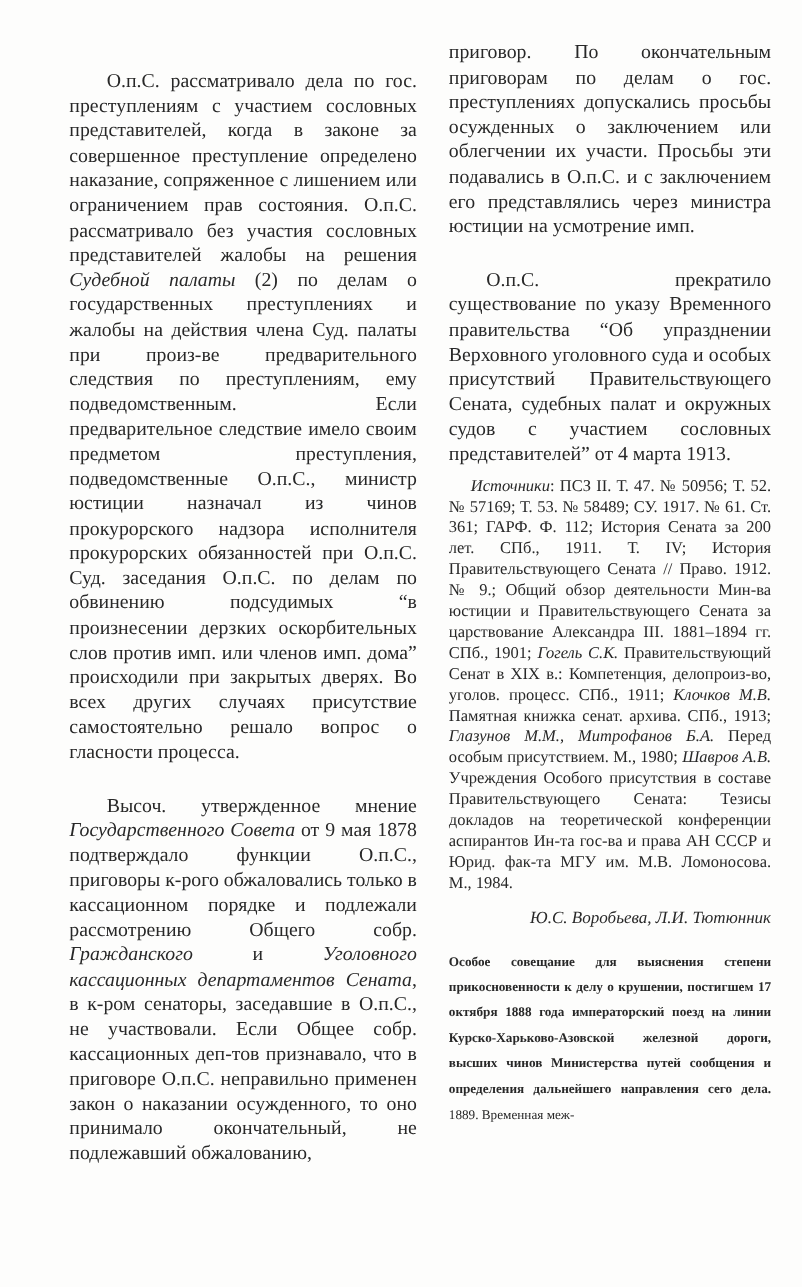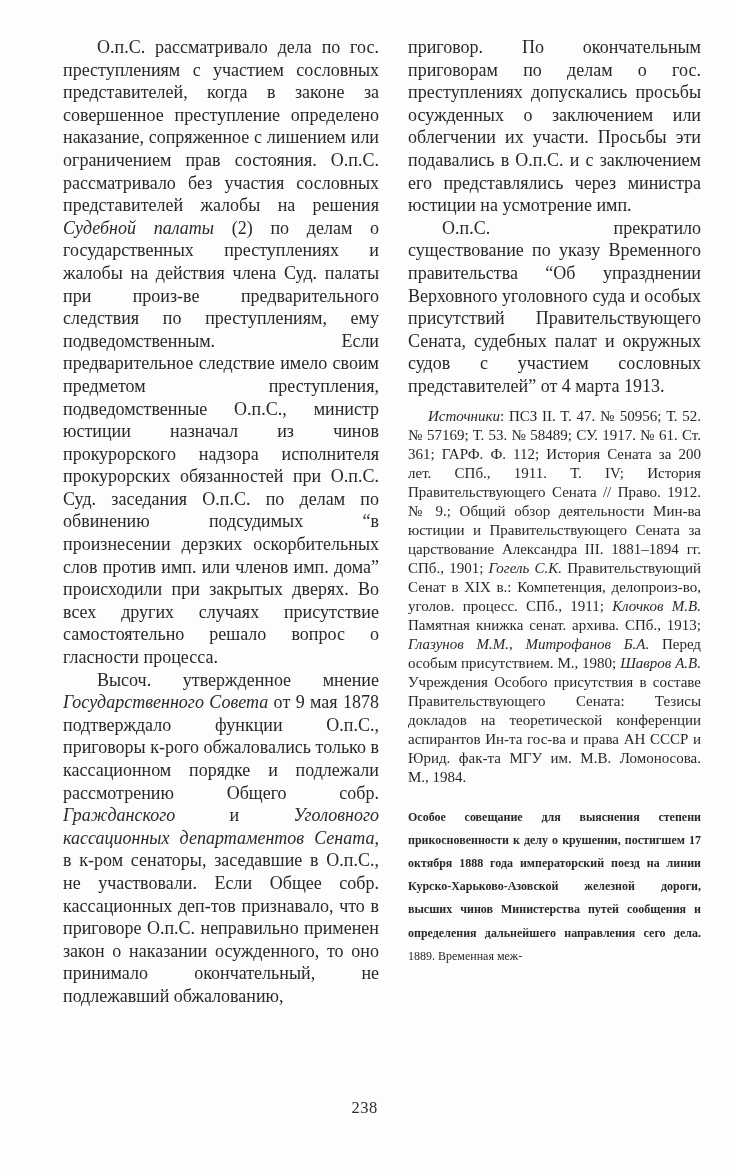--- a/index.html
+++ b/index.html
@@ -27,21 +27,21 @@
   .col-left  { width: 316px; }
   .col-right { width: 293px; margin-left: 29px; }
 
   p {
     margin: 0;
     text-align: justify;
     font-size: 18px;
     line-height: 22.6px;
     color: #282828;
   }
-  .indent { text-indent: 34px; }
+  .indent { text-indent: 34px; margin-top: 26px; }
   i { font-style: italic; }
   b { font-weight: bold; }
 
   .sources {
     font-size: 15px;
     line-height: 19px;
     text-indent: 20px;
     margin-top: 9px;
   }
   .authors {
@@ -78,21 +78,19 @@
 
     <div class="col col-left">
       <p class="indent"><span>О.п.С. рассматривало дела по гос. преступлениям с участием сословных представителей, когда в законе за совершенное преступление определено наказание, сопряженное с лишением или ограничением прав состояния. О.п.С. рассматривало без участия сословных представителей жалобы на решения </span><i>Судебной палаты</i><span> (2) по делам о государственных преступлениях и жалобы на действия члена Суд. палаты при произ-ве предварительного следствия по преступлениям, ему подведомственным. Если предварительное следствие имело своим предметом преступления, подведомственные О.п.С., министр юстиции назначал из чинов прокурорского надзора исполнителя прокурорских обязанностей при О.п.С. Суд. заседания О.п.С. по делам по обвинению подсудимых “в произнесении дерзких оскорбительных слов против имп. или членов имп. дома” происходили при закрытых дверях. Во всех других случаях присутствие самостоятельно решало вопрос о гласности процесса.</span></p>
       <p class="indent"><span>Высоч. утвержденное мнение </span><i>Государственного Совета</i><span> от 9 мая 1878 подтверждало функции О.п.С., приговоры к-рого обжаловались только в кассационном порядке и подлежали рассмотрению Общего собр. </span><i>Гражданского</i><span> и </span><i>Уголовного кассационных департаментов Сената</i><span>, в к-ром сенаторы, заседавшие в О.п.С., не участвовали. Если Общее собр. кассационных деп-тов признавало, что в приговоре О.п.С. неправильно применен закон о наказании осужденного, то оно принимало окончательный, не подлежавший обжалованию,</span></p>
     </div>
 
     <div class="col col-right">
       <p><span>приговор. По окончательным приговорам по делам о гос. преступлениях допускались просьбы осужденных о заключением или облегчении их участи. Просьбы эти подавались в О.п.С. и с заключением его представлялись через министра юстиции на усмотрение имп.</span></p>
       <p class="indent"><span>О.п.С. прекратило существование по указу Временного правительства “Об упразднении Верховного уголовного суда и особых присутствий Правительствующего Сената, судебных палат и окружных судов с участием сословных представителей” от 4 марта 1913.</span></p>
       <p class="sources"><i>Источники</i><span>: ПСЗ II. Т. 47. № 50956; Т. 52. № 57169; Т. 53. № 58489; СУ. 1917. № 61. Ст. 361; ГАРФ. Ф. 112; История Сената за 200 лет. СПб., 1911. Т. IV; История Правительствующего Сената // Право. 1912. № 9.; Общий обзор деятельности Мин-ва юстиции и Правительствующего Сената за царствование Александра III. 1881–1894 гг. СПб., 1901; </span><i>Гогель С.К.</i><span> Правительствующий Сенат в XIX в.: Компетенция, делопроиз-во, уголов. процесс. СПб., 1911; </span><i>Клочков М.В.</i><span> Памятная книжка сенат. архива. СПб., 1913; </span><i>Глазунов М.М., Митрофанов Б.А.</i><span> Перед особым присутствием. М., 1980; </span><i>Шавров А.В.</i><span> Учреждения Особого присутствия в составе Правительствующего Сената: Тезисы докладов на теоретической конференции аспирантов Ин-та гос-ва и права АН СССР и Юрид. фак-та МГУ им. М.В. Ломоносова. М., 1984.</span></p>
+      <p class="authors">Ю.С. Воробьева, Л.И. Тютюнник</p>
       <p class="entry"><b>Особое совещание для выяснения степени прикосновенности к делу о крушении, постигшем 17 октября 1888 года императорский поезд на линии Курско-Харьково-Азовской железной дороги, высших чинов Министерства путей сообщения и определения дальнейшего направления сего дела.</b><span> 1889. Временная меж-</span></p>
     </div>
 
   </div>
 
-  <div class="footer">
-    <span class="pagenum">238</span>
-  </div>
 </div>
 
 </body></html>

